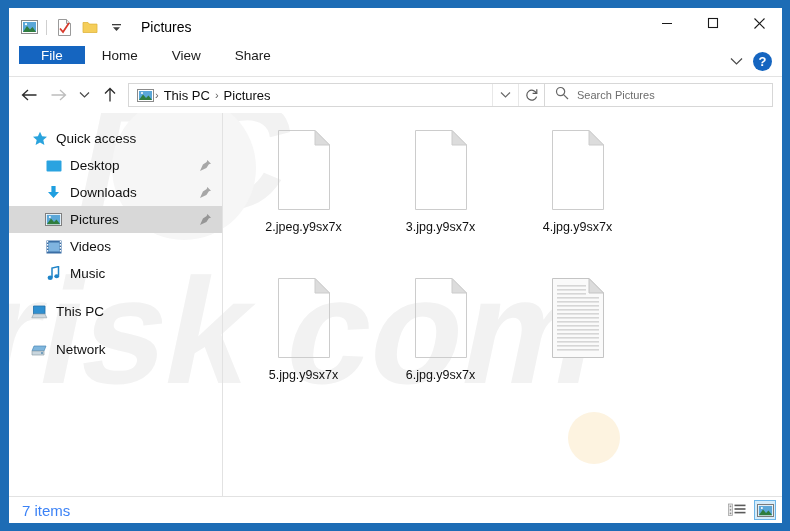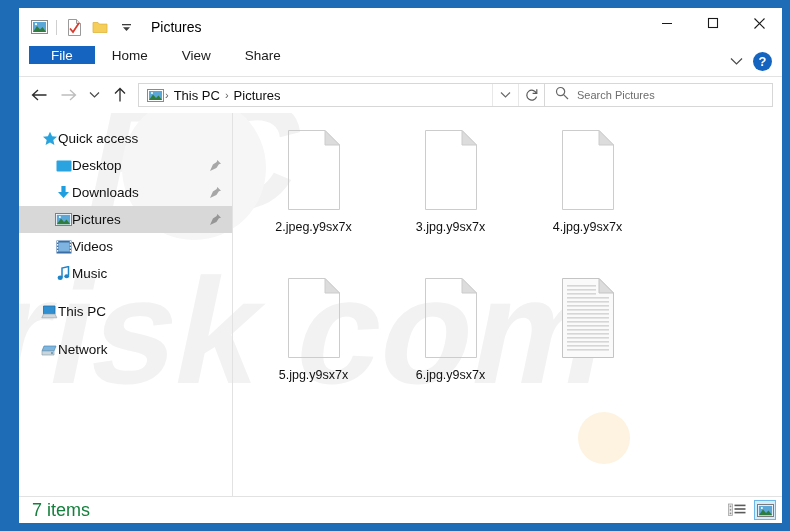--- a/index.html
+++ b/index.html
@@ -7,21 +7,21 @@
     width: 790px; height: 531px;
     font-family: "Liberation Sans", sans-serif;
     background: #1e6bb8;
     overflow: hidden;
   }
   .window-border {
     position: absolute;
     left: 0; top: 0;
     width: 790px; height: 531px;
     background: #1d6cb5;
-    padding: 8px 8px 8px 19px;
+    padding: 8px 8px 8px 9px;
   }
   .window {
     position: relative;
     width: 100%; height: 100%;
     background: #ffffff;
     display: flex;
     flex-direction: column;
     overflow: hidden;
   }
 
@@ -181,20 +181,21 @@
     width: 213px;
     flex-shrink: 0;
     padding-top: 12px;
     position: relative;
     z-index: 2;
     background: transparent;
   }
   .nav-item {
     height: 27px;
     display: flex; align-items: center;
+    gap: 8px;
     padding-left: 22px;
     padding-right: 10px;
     font-size: 13.5px;
     color: #111;
     white-space: nowrap;
   }
   .nav-item.indent { padding-left: 36px; }
   .nav-item.selected { background: #d8d8d8; }
   .nav-icon {
     width: 17px; height: 17px;
@@ -249,21 +250,21 @@
   .statusbar {
     height: 27px;
     border-top: 1px solid #e2e2e2;
     display: flex; align-items: center;
     background: #ffffff;
     flex-shrink: 0;
     padding: 0 6px 0 13px;
     position: relative;
     z-index: 5;
   }
-  .status-text { font-size: 18px; color: #15803d; text-align: center; }
+  .status-text { font-size: 15px; color: #3b82f6; text-align: center; }
   .view-btns {
     margin-left: auto;
     display: flex; align-items: center; gap: 6px;
   }
   .view-btn {
     width: 22px; height: 20px;
     display: flex; align-items: center; justify-content: center;
   }
   .view-btn.active {
     border: 1px solid #6cb5e8;

